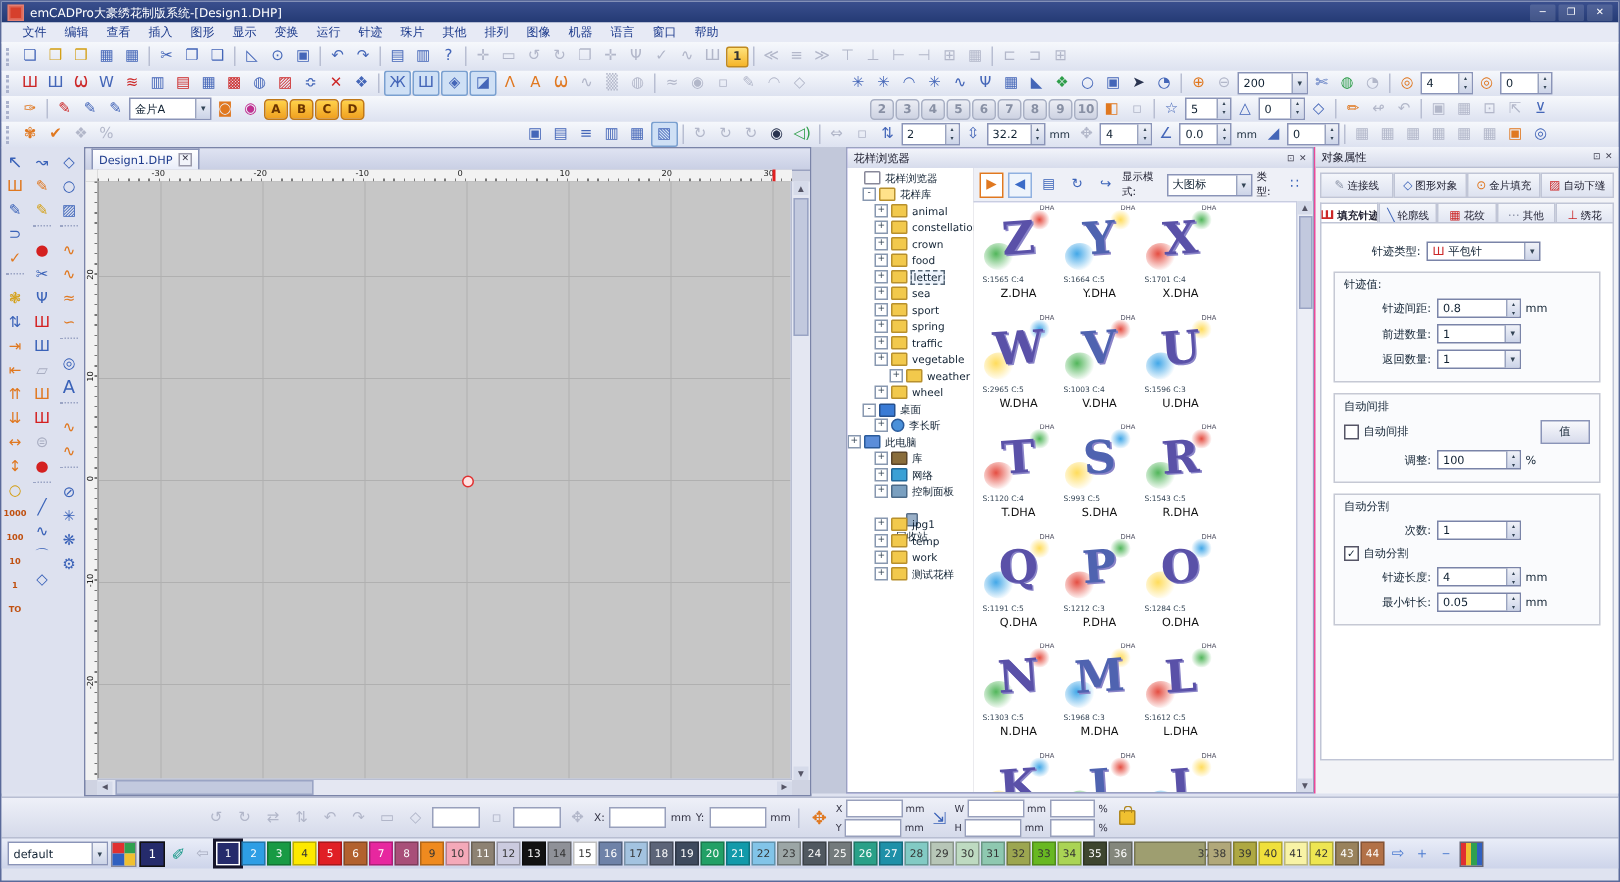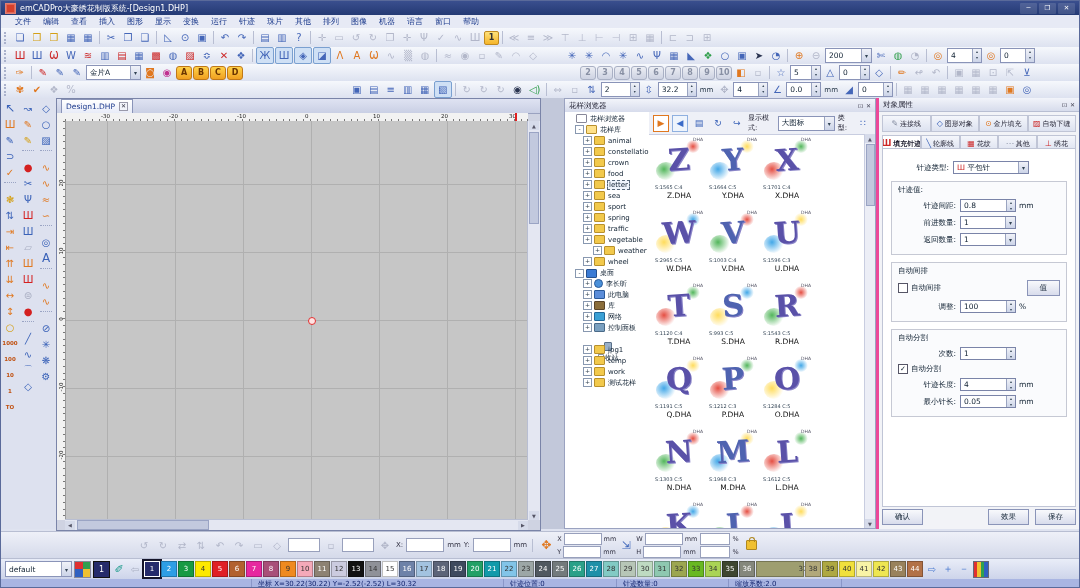--- a/index.html
+++ b/index.html
@@ -106,21 +106,21 @@
   .thumb:nth-child(4n+2) .b1{background:radial-gradient(circle at 40% 40%,#2e9ee5,transparent 72%)}
   .thumb:nth-child(4n+2) .b2{background:radial-gradient(circle at 50% 50%,#ffd84a,transparent 72%)}
   .thumb:nth-child(4n+3) .b1{background:radial-gradient(circle at 40% 40%,#e23b2e,transparent 72%)}
   .thumb:nth-child(4n+3) .b2{background:radial-gradient(circle at 50% 50%,#3fae49,transparent 72%)}
   .thumb:nth-child(4n+4) .b1{background:radial-gradient(circle at 40% 40%,#ffd84a,transparent 72%)}
   .thumb:nth-child(4n+4) .b2{background:radial-gradient(circle at 50% 50%,#2e9ee5,transparent 72%)}
   .thumb:nth-child(3n+2) .letter{color:#4f63b0}
   .tstats{font-size:5px;color:#345;padding-left:3px;height:7px;line-height:7px}
   .tname{font-size:7.5px;color:#111;text-align:center;height:9px;line-height:9px}
   
-  #props{position:absolute;left:875px;top:97px;right:0;bottom:58px;background:#f2f3f7;border-left:3px solid #ec4899;box-sizing:border-box}
+  #props{position:absolute;left:875px;top:97px;right:0;bottom:58px;background:#f2f3f7;border-left:1px solid #ec4899;box-sizing:border-box}
   .ptabs{display:flex;margin:3px 3px 0 3px}
   .ptab{flex:1;height:15px;display:flex;align-items:center;justify-content:center;gap:2px;font-size:7px;color:#223;border:1px solid #c0c5d6;background:linear-gradient(#f4f6fb,#dde2f0);white-space:nowrap;overflow:hidden}
   .ptab.active{background:#fff;border-bottom:1px solid #fff;font-weight:bold}
   .ptab .ti{font-size:8px}
   .ti.r{color:#cc2626}.ti.b{color:#3a62b8}.ti.o{color:#e07820}.ti.g{color:#8890a4}
   .form{position:absolute;left:3px;right:3px;top:50px;bottom:22px;background:#fff;border:1px solid #c0c5d6;padding:8px 8px 0 8px;font-size:7.5px;color:#123;overflow:hidden}
   .frow{display:flex;align-items:center;margin:4px 0}
   .flabel{width:58px;text-align:right;margin-right:4px;flex:0 0 auto}
   .pspin,.pcombo2{display:flex;border:1px solid #7a84a8;background:#fff;height:13px;width:56px;font-size:7.5px;align-items:center;padding-left:3px;flex:0 0 auto;box-sizing:border-box}
   .pspin .ar{margin-left:auto;width:8px;height:100%;display:flex;flex-direction:column;background:linear-gradient(#f0f2f8,#ccd4e8);border-left:1px solid #9aa4c0}
@@ -647,21 +647,21 @@
         <div class="trow" style="padding-left: 10px; align-items: flex-end;">
           <span class="texp">-</span>
           <span class="tico ic-desktop"></span>
           <span class="tlabel">桌面</span>
         </div>
         <div class="trow" style="padding-left: 18px;">
           <span class="texp">+</span>
           <span class="tico ic-user"></span>
           <span class="tlabel">李长昕</span>
         </div>
-        <div class="trow" style="padding-left: 18px;">
+        <div class="trow" style="">
           <span class="texp">+</span>
           <span class="tico ic-computer"></span>
           <span class="tlabel">此电脑</span>
         </div>
         <div class="trow" style="padding-left: 18px;">
           <span class="texp">+</span>
           <span class="tico ic-library"></span>
           <span class="tlabel">库</span>
         </div>
         <div class="trow" style="padding-left: 18px;">
@@ -1035,25 +1035,20 @@
           <span class="pspin">
             <span>0.05</span>
             <span class="ar">
                 <i>▴</i>
                 <i>▾</i>
               </span>
           </span>
           <span class="funit">mm</span>
         </div>
       </div>
-    </div>
-    <div class="pbuttons">
-      <button class="btn">确认</button>
-      <button class="btn" style="margin-left:auto">效果</button>
-      <button class="btn">保存</button>
     </div>
   </div>
 
   <div id="tfbar">
     <div class="tf-sp"></div>
     <span class="ticon dis">↺</span>
     <span class="ticon dis">↻</span>
     <span class="ticon dis">⇄</span>
     <span class="ticon dis">⇅</span>
     <span class="ticon dis">↶</span>
@@ -1169,22 +1164,14 @@
         <span class="swatch" style="background: rgb(238, 230, 82); color: rgb(51, 51, 51);">42</span>
         <span class="swatch" style="background: rgb(153, 130, 92); color: rgb(255, 255, 255);">43</span>
         <span class="swatch" style="background: rgb(178, 113, 71); color: rgb(255, 255, 255);">44</span>
       </span>
     <span class="pnav en">⇨</span>
     <span class="pnav en">＋</span>
     <span class="pnav en">－</span>
     <span class="rainbow"></span>
   </div>
 
-  <div id="statusbar">
-    <span class="sseg" style="width:250px;border-left:none"></span>
-    <span class="sseg" style="width:252px">坐标 X=30.22(30.22) Y=-2.52(-2.52) L=30.32</span>
-    <span class="sseg" style="width:113px">针迹位置:0</span>
-    <span class="sseg" style="width:112px">针迹数量:0</span>
-    <span class="sseg" style="width:113px">缩放系数:2.0</span>
-    <span class="sseg" style="flex:1"></span>
-  </div>
 
 </div>
 
 </body></html>

